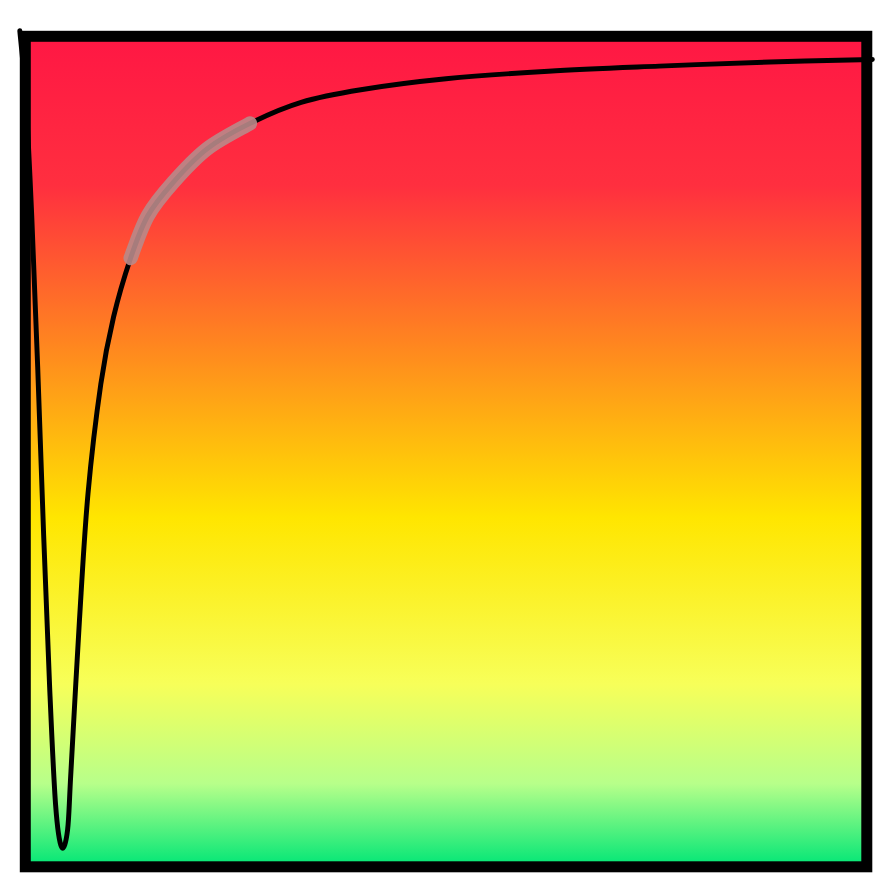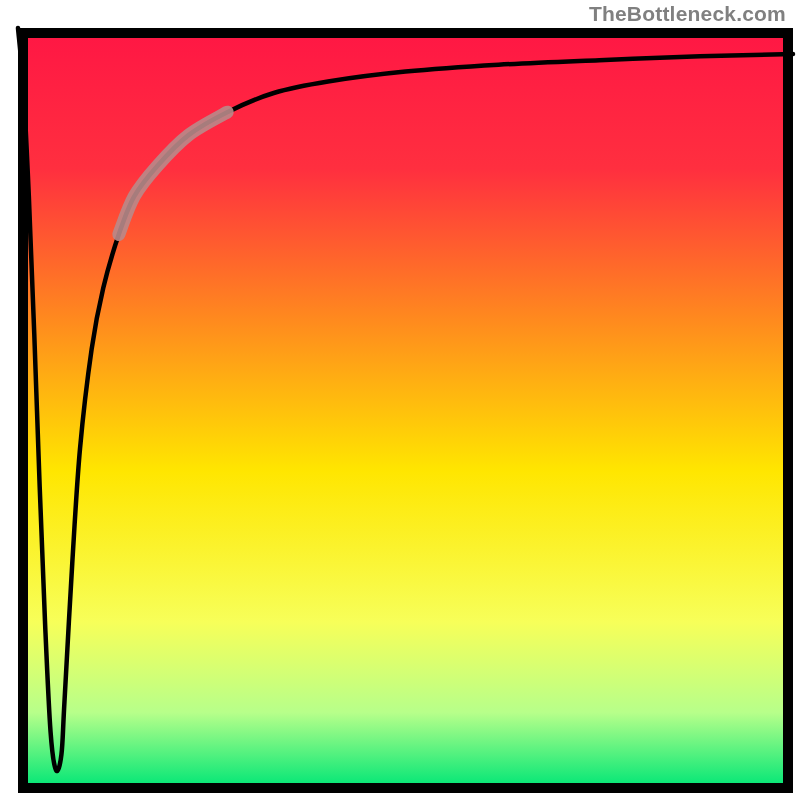--- a/index.html
+++ b/index.html
@@ -29,21 +29,20 @@
     position: absolute;
     left: 0;
     top: 0;
   }
 </style>
 </head>
 <body>
 
 <div class="stage">
 
-  <div class="attribution">TheBottleneck.com</div>
 
   <svg class="plot" width="800" height="800" viewBox="0 0 800 800">
     <defs>
       <linearGradient id="bg-grad" x1="0" y1="0" x2="0" y2="1">
       <stop offset="0%" stop-color="#ff1744"></stop>
           <stop offset="18%" stop-color="#ff2f3f"></stop>
           <stop offset="38%" stop-color="#ff8a1e"></stop>
           <stop offset="57.99999999999999%" stop-color="#ffe600"></stop>
           <stop offset="78%" stop-color="#f7ff59"></stop>
           <stop offset="90%" stop-color="#b7ff8a"></stop>

